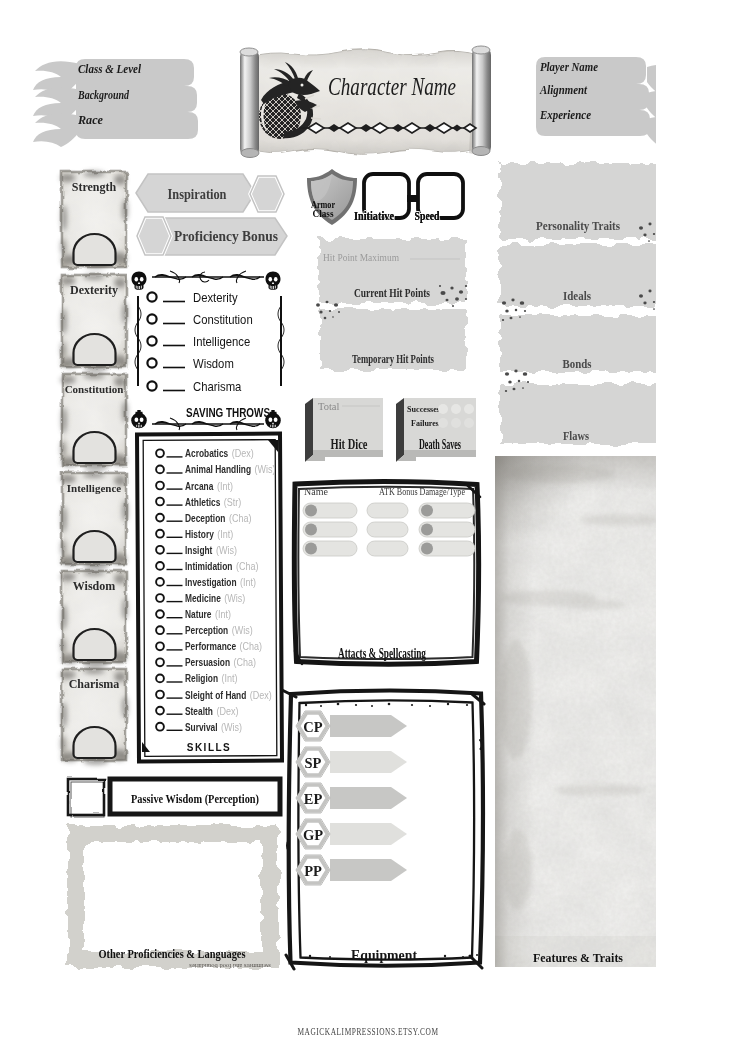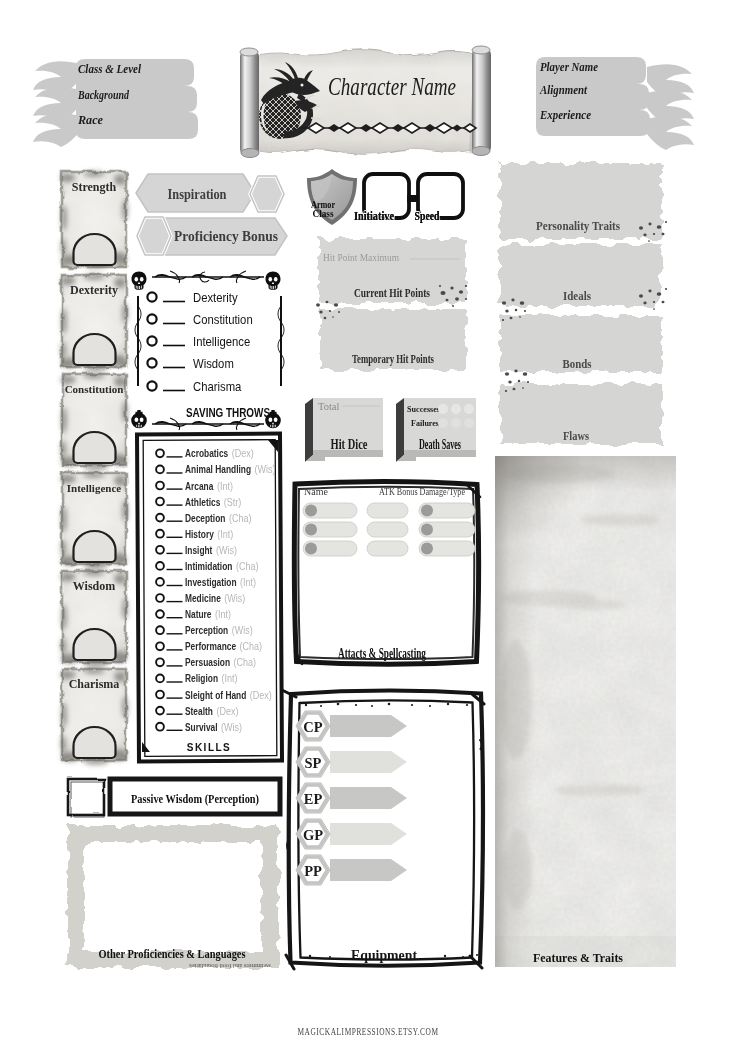--- a/index.html
+++ b/index.html
@@ -1,16 +1,16 @@
 <!DOCTYPE html>
 <html><head>
 <meta charset="utf-8">
 <style>
 html,body{margin:0;padding:0;background:#fff;}
-#page{position:relative;width:736px;height:1041px;background:#fdba74;overflow:hidden;}
+#page{position:relative;width:656px;height:1041px;background:#fdba74;overflow:hidden;}
 svg{font-family:"Liberation Serif",serif;}
 .sans{font-family:"Liberation Sans",sans-serif;}
 </style>
 </head>
 <body>
 <div id="page">
 <svg width="736" height="1041" viewBox="0 0 736 1041" xmlns="http://www.w3.org/2000/svg">
 <defs>
 <filter id="tear" x="-15%" y="-15%" width="130%" height="130%">
   <feTurbulence type="fractalNoise" baseFrequency="0.08 0.1" numOctaves="2" seed="7" result="n"></feTurbulence>

